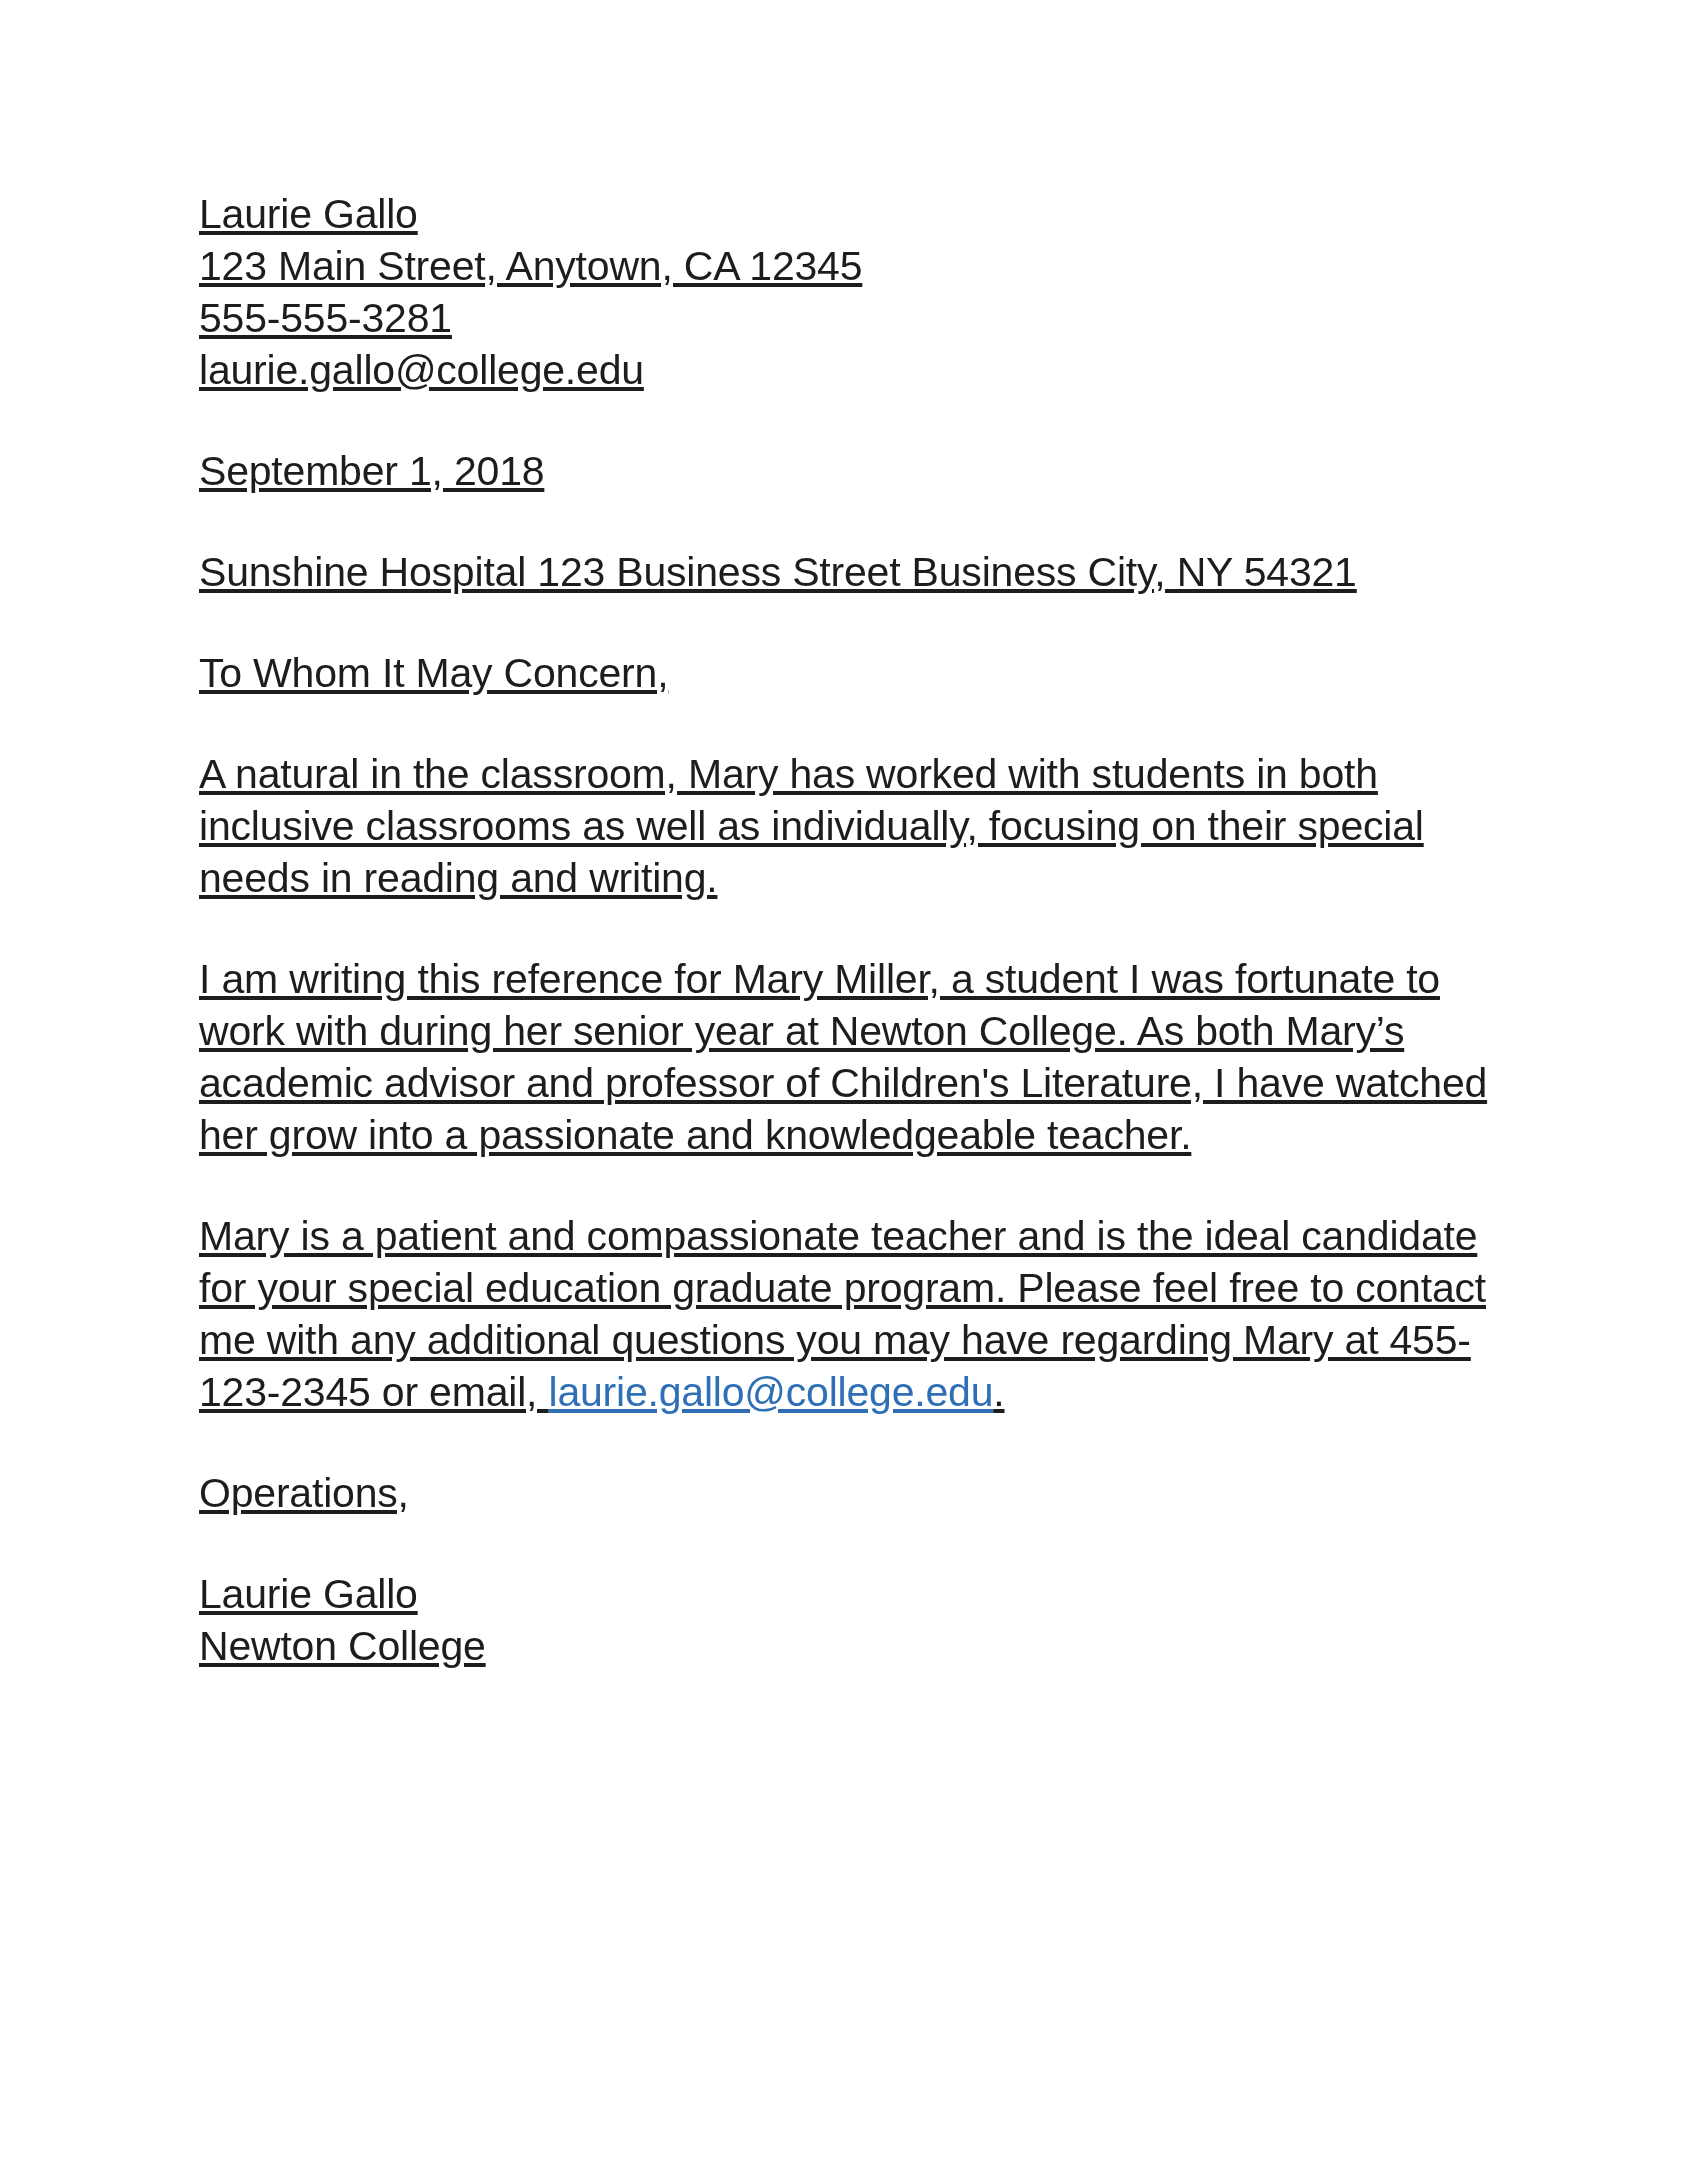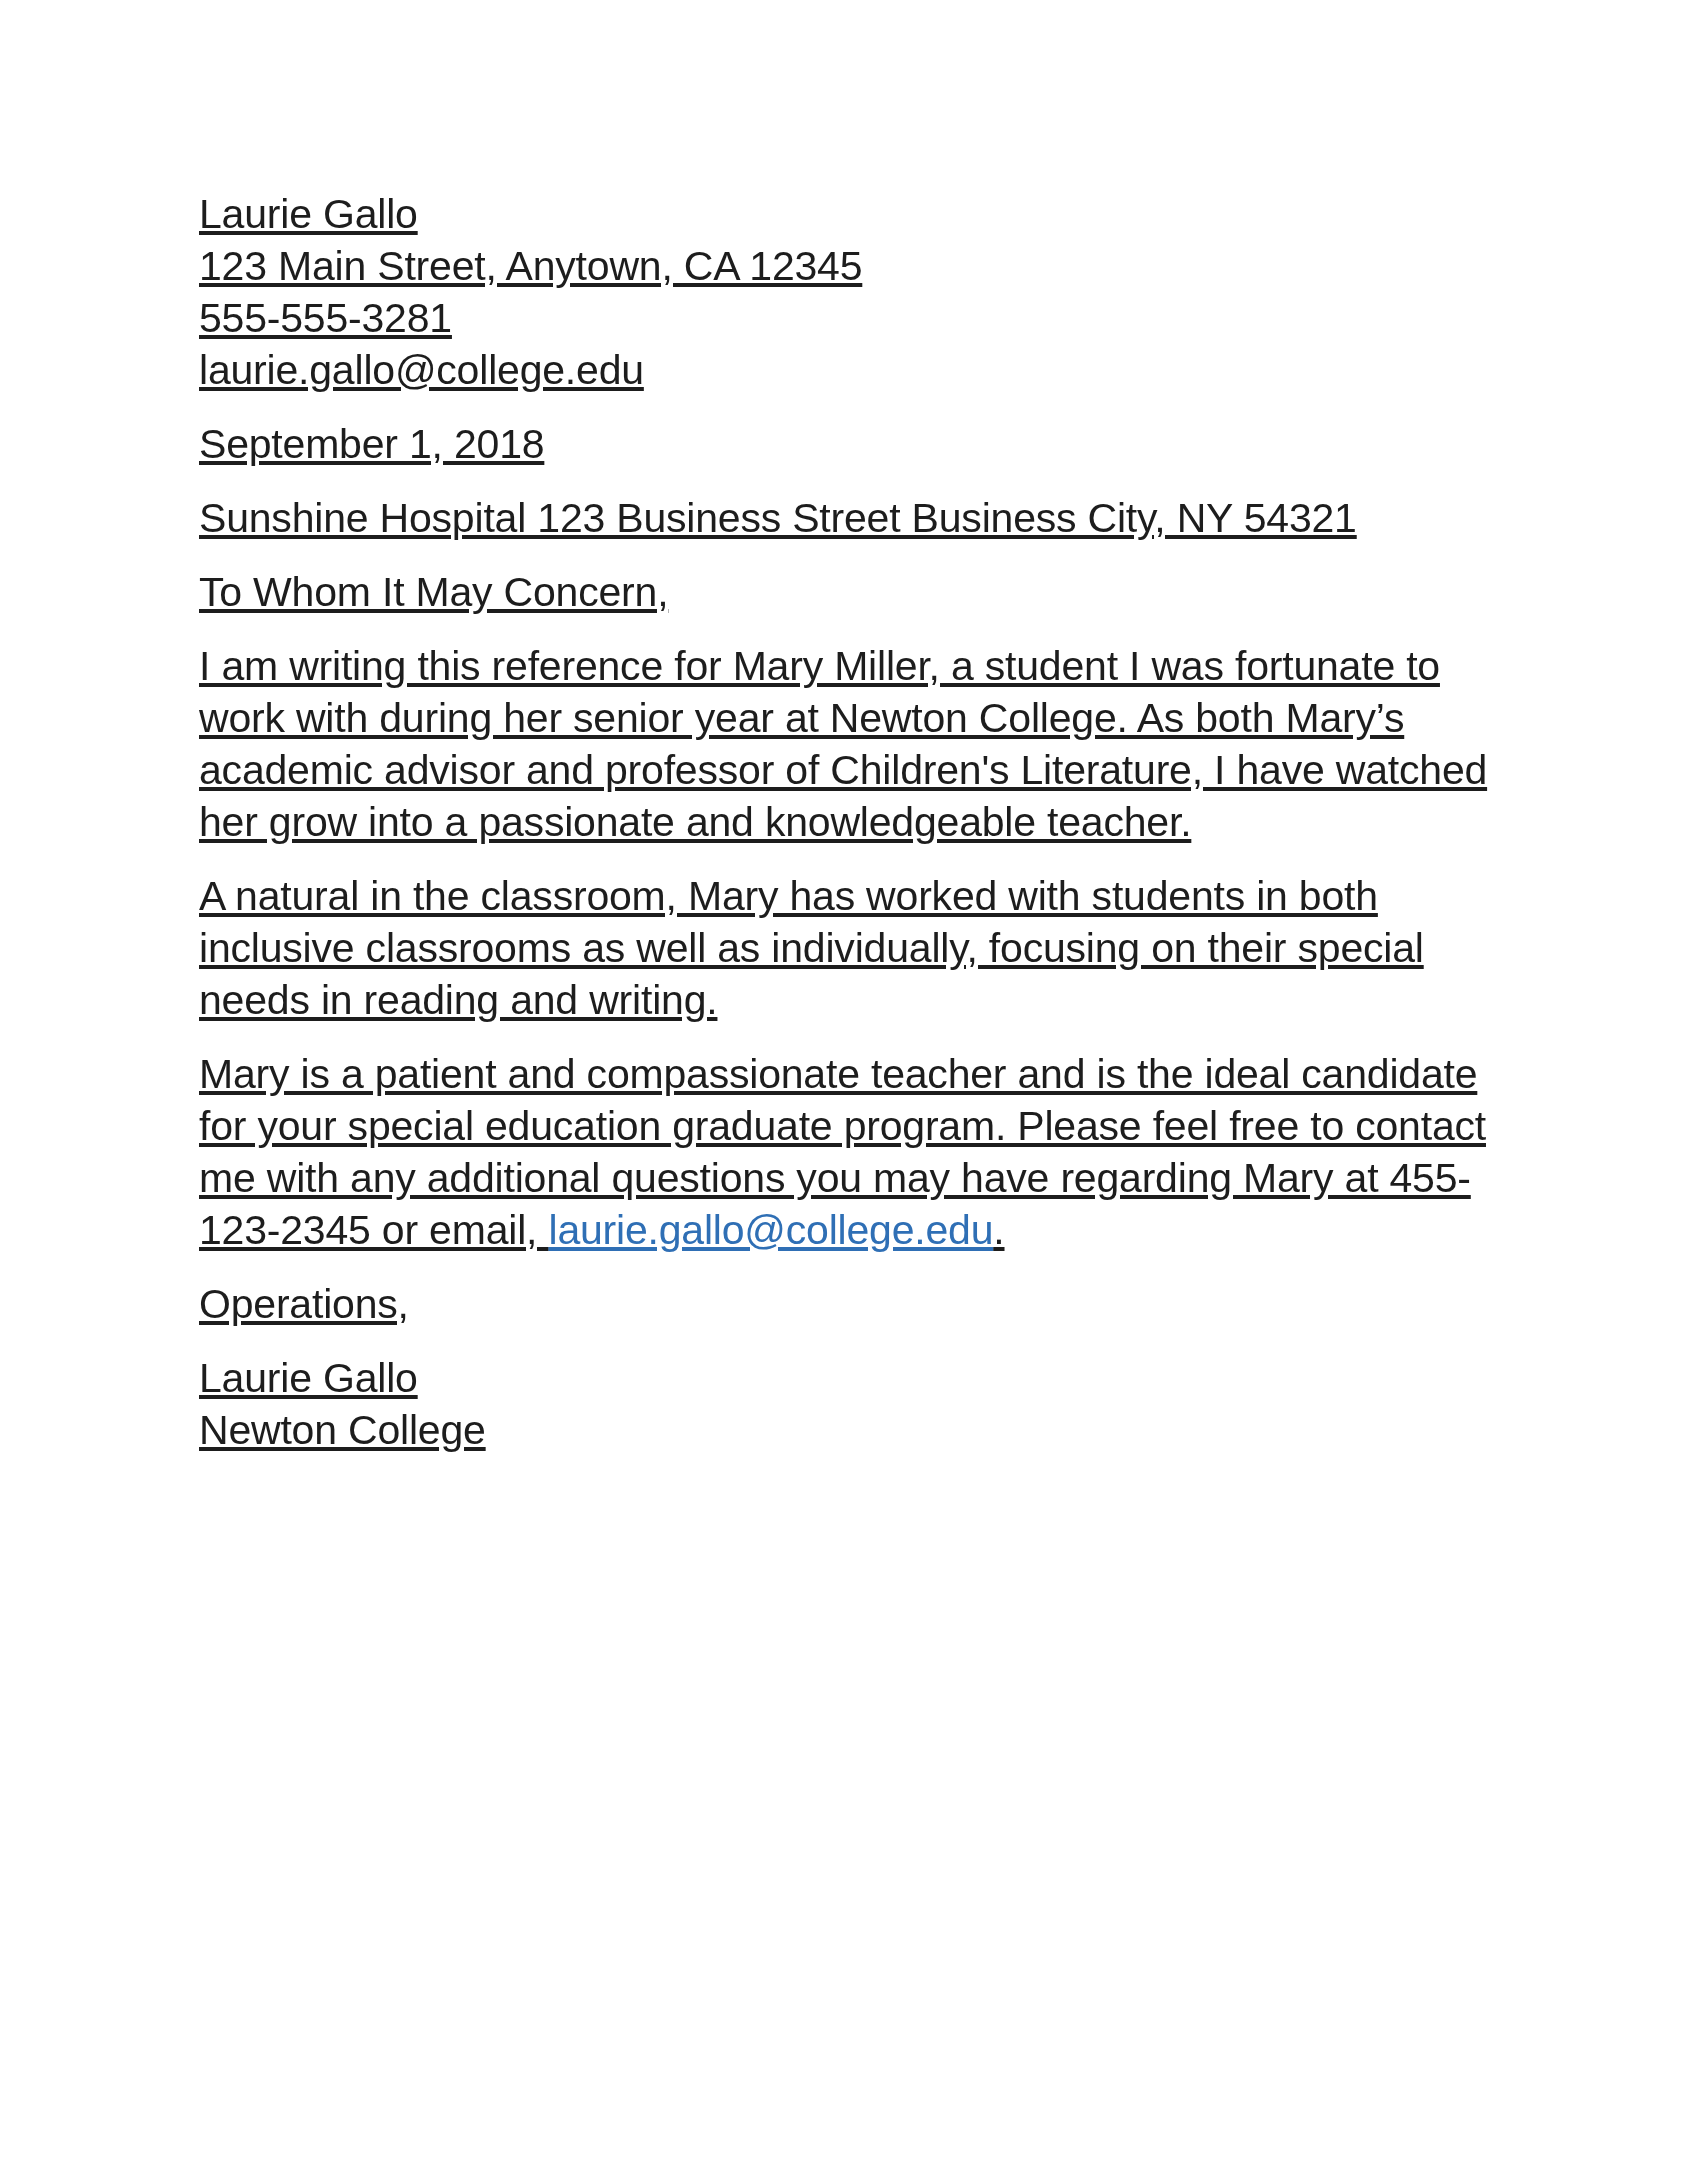--- a/index.html
+++ b/index.html
@@ -33,21 +33,21 @@
 
   .block {
     font-size: 41px;
     line-height: 52px;
     letter-spacing: -0.2px;
     color: #1d1d1d;
     white-space: normal;
   }
 
   .block + .block {
-    margin-top: 22px;
+    margin-top: 49px;
   }
 
   .line {
     display: block;
     white-space: nowrap;
   }
 
   .para {
     font-size: 41px;
     line-height: 52px;
@@ -81,23 +81,23 @@
     </div>
 
     <div class="block">
       <span class="line">Sunshine Hospital 123 Business Street Business City, NY 54321</span>
     </div>
 
     <div class="block">
       <span class="line">To Whom It May Concern,</span>
     </div>
 
+    <div class="block para">A natural in the classroom, Mary has worked with students in both inclusive classrooms as well as individually, focusing on their special needs in reading and writing.</div>
+
     <div class="block para">I am writing this reference for Mary Miller, a student I was fortunate to work with during her senior year at Newton College. As both Mary’s academic advisor and professor of Children's Literature, I have watched her grow into a passionate and knowledgeable teacher.</div>
-
-    <div class="block para">A natural in the classroom, Mary has worked with students in both inclusive classrooms as well as individually, focusing on their special needs in reading and writing.</div>
 
     <div class="block para"><span>Mary is a patient and compassionate teacher and is the ideal candidate for your special education graduate program. Please feel free to contact me with any additional questions you may have regarding Mary at 455-123-2345 or email, </span><a class="email-link" href="#" style="color: rgb(47, 111, 181);">laurie.gallo@college.edu</a><span>.</span></div>
 
     <div class="block">
       <span class="line">Operations,</span>
     </div>
 
     <div class="block sig">
       <span class="line">Laurie Gallo</span>
       <span class="line">Newton College</span>

